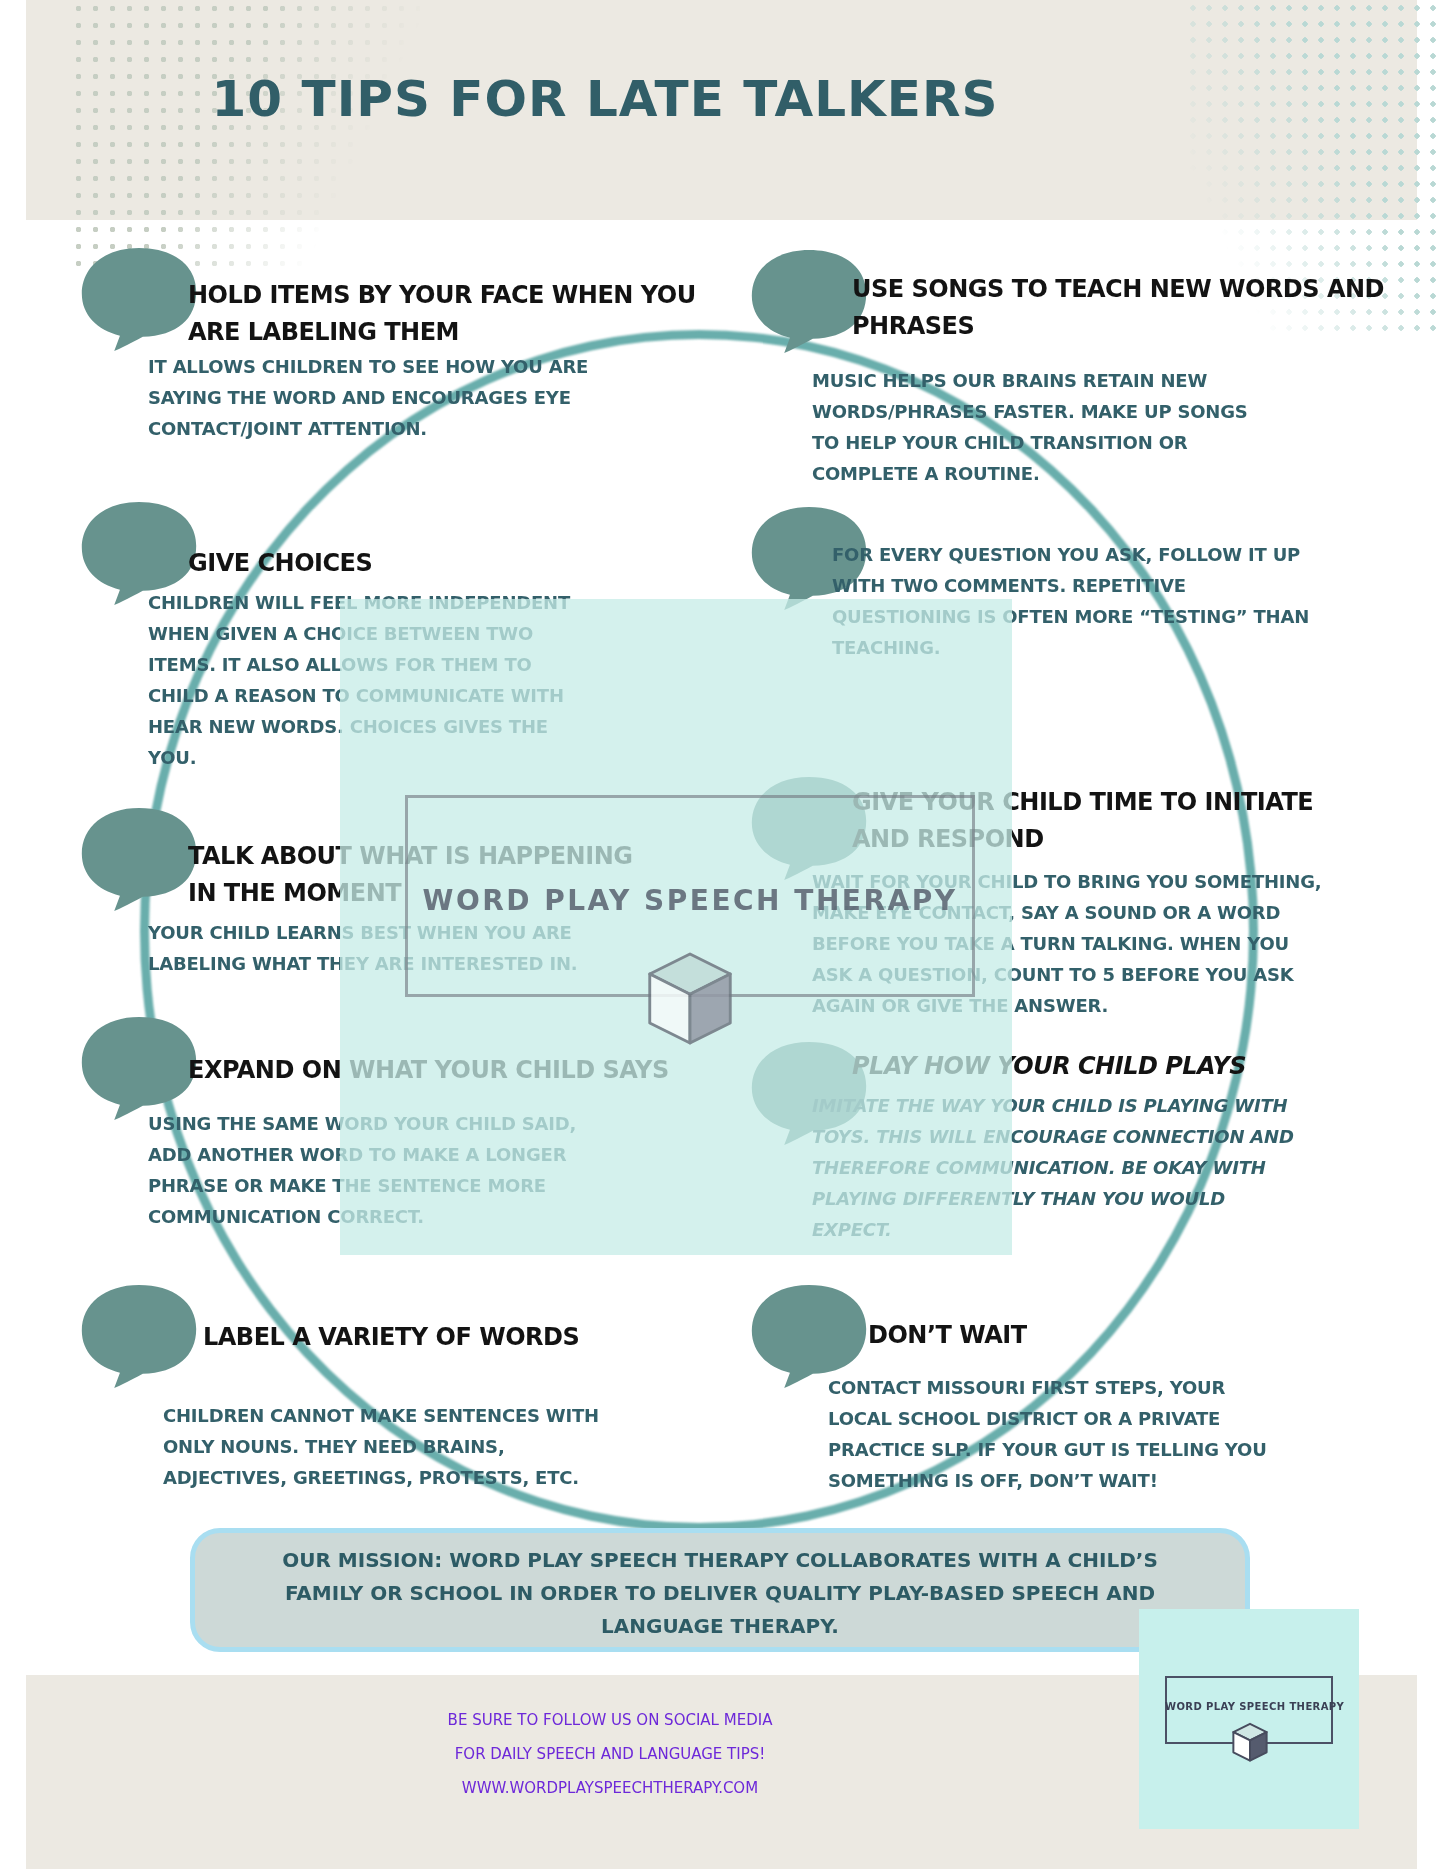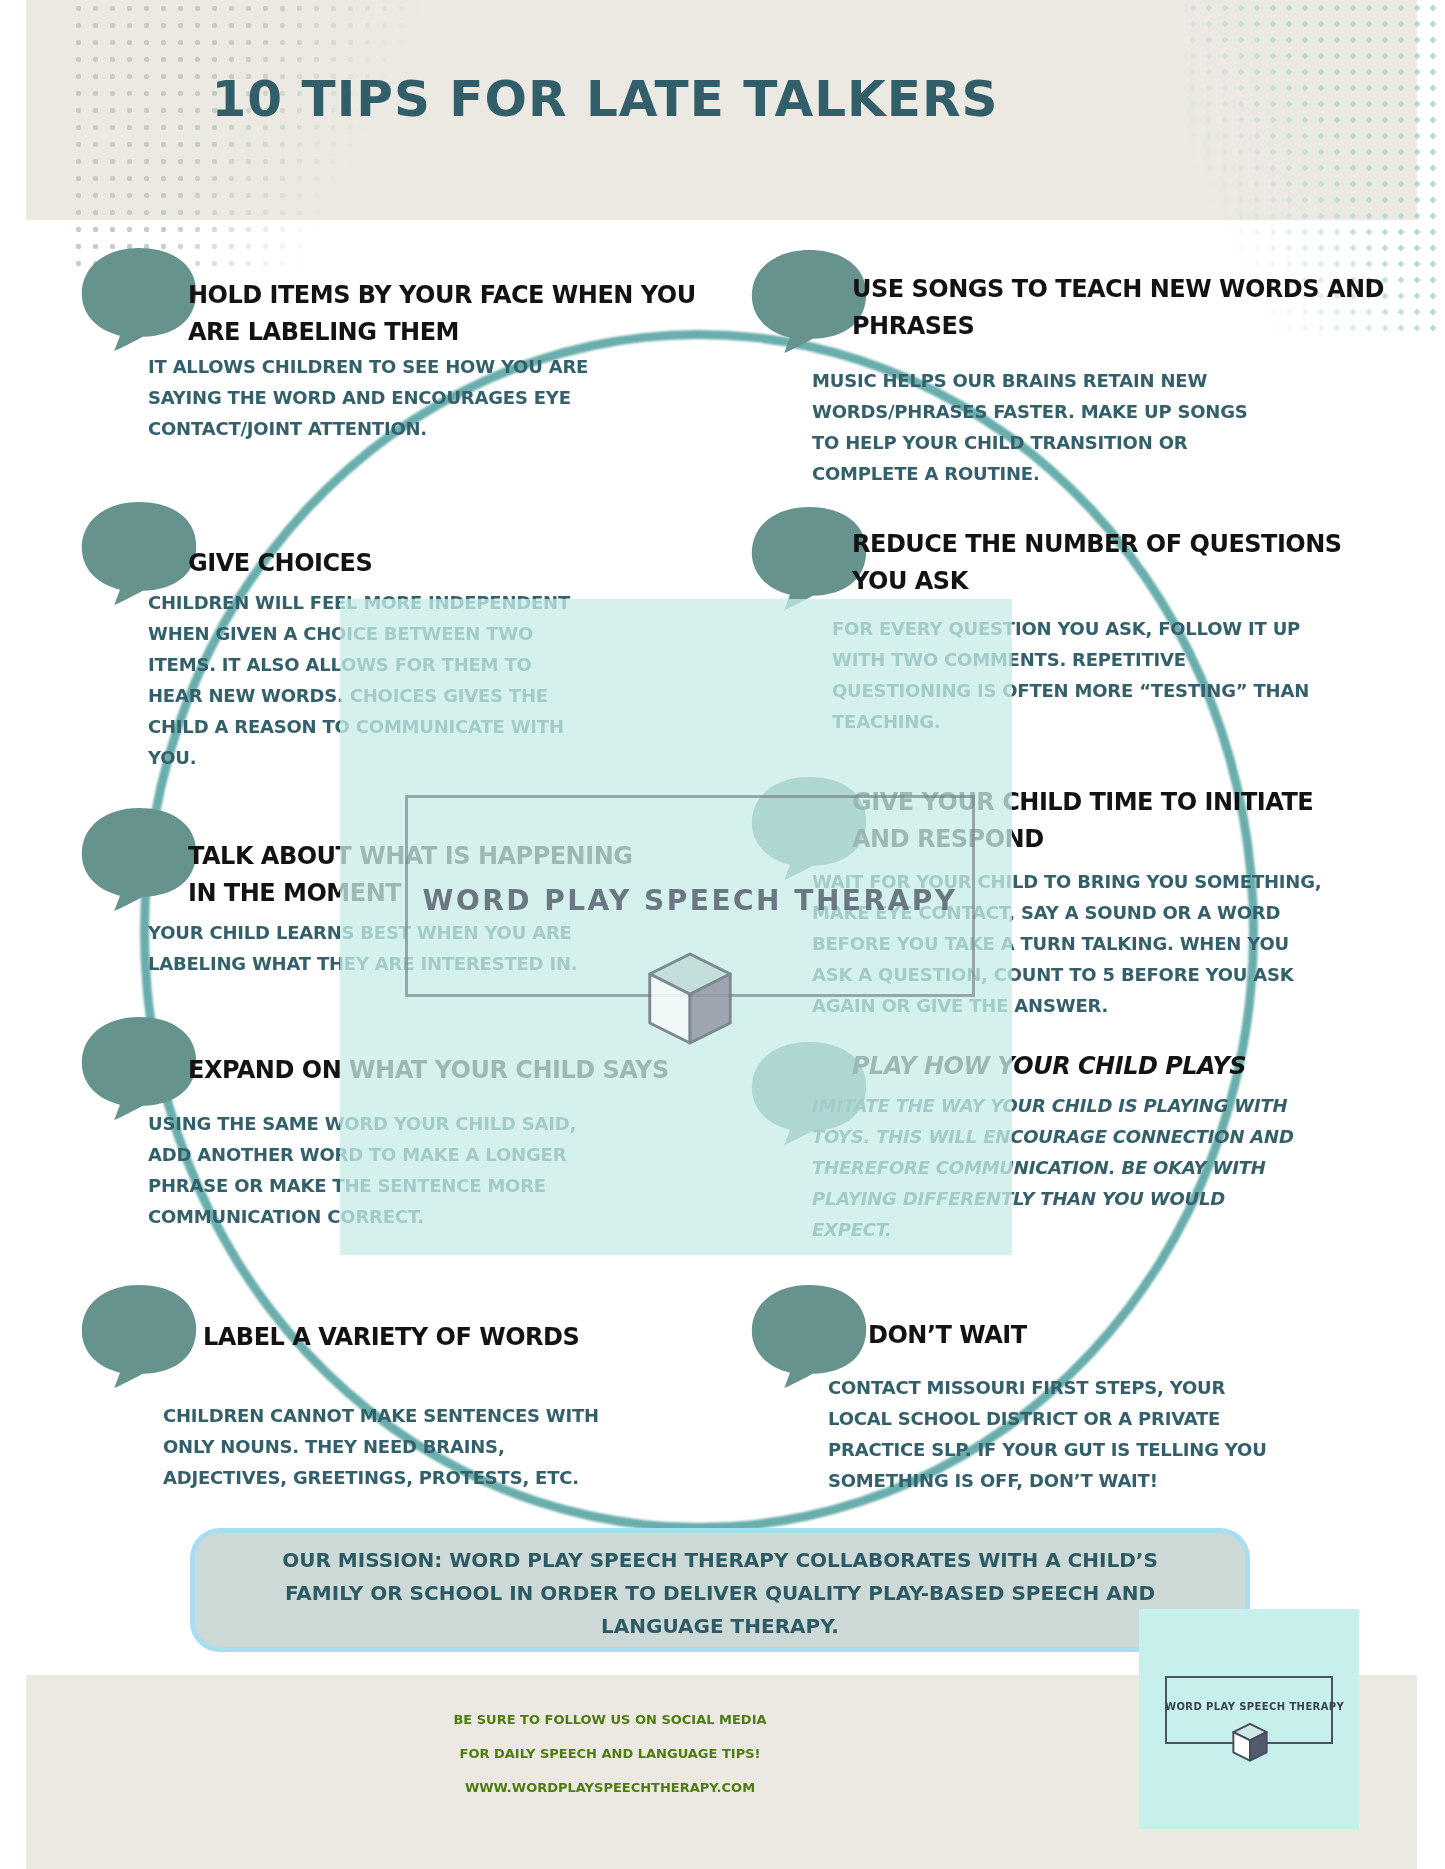--- a/index.html
+++ b/index.html
@@ -65,21 +65,21 @@
   .mission {
     position:absolute; left:190px; top:1528px; width:1060px; height:124px;
     box-sizing:border-box; background:#cdd9d7; border:5px solid #a9def1;
     border-radius:30px; text-align:center; padding-top:11px;
     font-size:20px; font-weight:bold; color:#2d5b65;
   }
   .mission div { line-height:33px; white-space:nowrap; }
 
   .footer-text {
     position:absolute; left:0; top:1703px; width:1220px; text-align:center;
-    font-size:13px; font-weight:bold; color:#4d7c0f;
+    font-size:15px; font-weight:normal; color:#6d28d9;
   }
   .footer-text div { line-height:34px; white-space:nowrap; }
 
   .logo-card {
     position:absolute; left:1139px; top:1609px; width:220px; height:220px;
     background:#c7f0ec;
   }
   .logo-frame {
     position:absolute; left:26px; top:67px; width:168px; height:68px;
     border:2px solid #4c5166; box-sizing:border-box;
@@ -146,36 +146,32 @@
         <path d="M32,1 C14,1 2,11 2,25 C2,36 10,44 22,47 L19,55 C26,52 31,49 34,47.5 C52,47 62,38 62,24 C62,10 50,1 32,1 Z" fill="#67938e"></path>
       </svg>
     <div class="tiptext" style="left:70px; top:45px;">
       <div class="h">
         <div>GIVE CHOICES</div>
       </div>
       <div class="b" style="margin-top:5px;">
         <div>CHILDREN WILL FEEL MORE INDEPENDENT</div>
         <div>WHEN GIVEN A CHOICE BETWEEN TWO</div>
         <div>ITEMS. IT ALSO ALLOWS FOR THEM TO</div>
+        <div>CHILD A REASON TO COMMUNICATE WITH</div>
         <div>HEAR NEW WORDS. CHOICES GIVES THE</div>
-        <div>CHILD A REASON TO COMMUNICATE WITH</div>
         <div>YOU.</div>
       </div>
     </div>
   </div>
 
   <div class="tip" style="left:748px; top:505px;">
     <svg class="bubble" width="122" height="107" viewBox="0 0 64 56">
         <path d="M32,1 C14,1 2,11 2,25 C2,36 10,44 22,47 L19,55 C26,52 31,49 34,47.5 C52,47 62,38 62,24 C62,10 50,1 32,1 Z" fill="#67938e"></path>
       </svg>
     <div class="tiptext" style="left:64px; top:21px;">
-      <div class="h">
-        <div>REDUCE THE NUMBER OF QUESTIONS</div>
-        <div>YOU ASK</div>
-      </div>
       <div class="b" style="margin-top:13px;margin-left:20px;">
         <div>FOR EVERY QUESTION YOU ASK, FOLLOW IT UP</div>
         <div>WITH TWO COMMENTS. REPETITIVE</div>
         <div>QUESTIONING IS OFTEN MORE “TESTING” THAN</div>
         <div>TEACHING.</div>
       </div>
     </div>
   </div>
 
   <div class="tip" style="left:78px; top:806px;">

